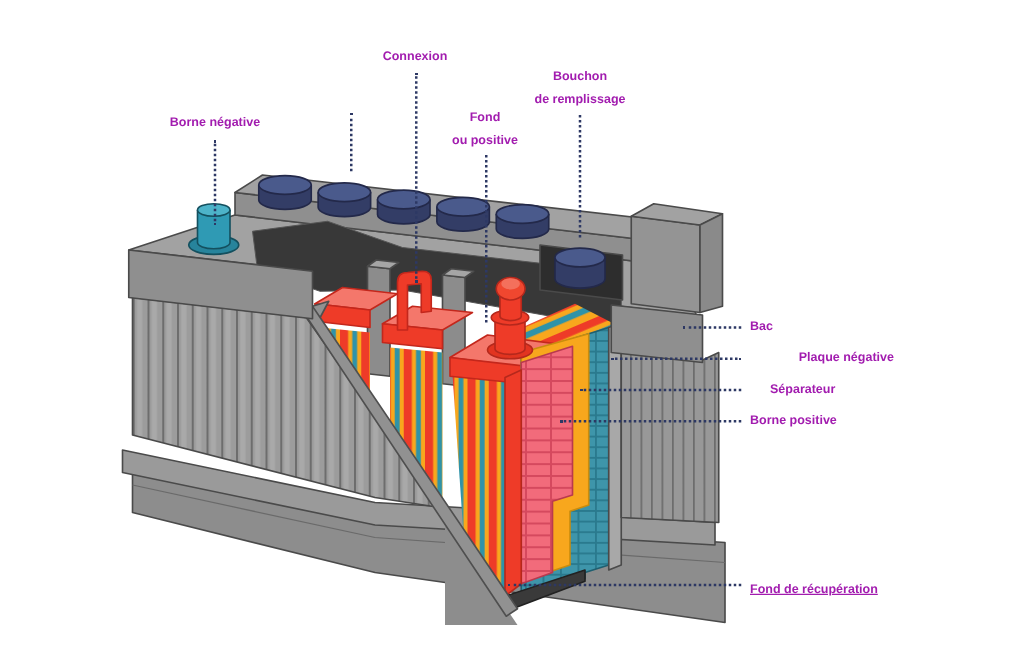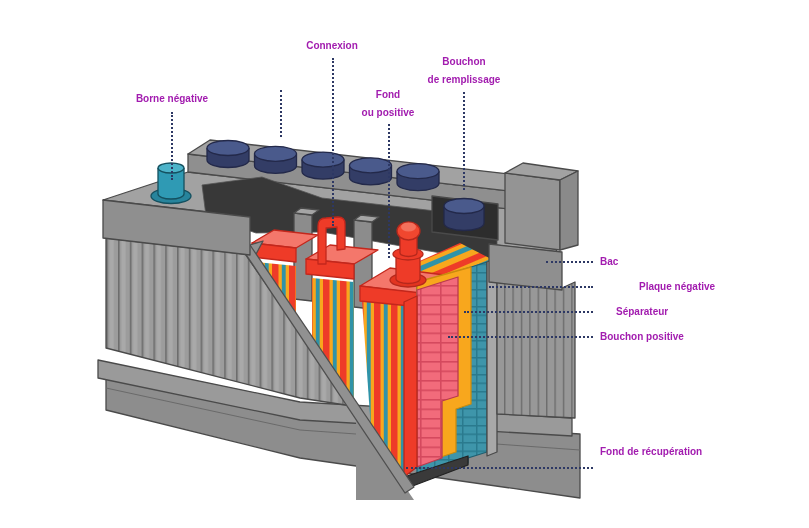--- a/index.html
+++ b/index.html
@@ -195,21 +195,21 @@
 
   <div class="lbl" style="left:600px;top:253px;">Bac</div>
   <div class="leader-h" style="left:546px;top:261px;width:47px;"></div>
 
   <div class="lbl" style="left:600px;top:278px;margin-left:39px;">Plaque négative</div>
   <div class="leader-h" style="left:489px;top:286px;width:104px;"></div>
 
   <div class="lbl" style="left:616px;top:303px;">Séparateur</div>
   <div class="leader-h" style="left:464px;top:311px;width:129px;"></div>
 
-  <div class="lbl" style="left:600px;top:328px;">Bouchon positive</div>
+  <div class="lbl" style="left:600px;top:328px;">Borne positive</div>
   <div class="leader-h" style="left:448px;top:336px;width:145px;"></div>
 
-  <div class="lbl" style="left:600px;top:443px;">
+  <div class="lbl" style="left:600px;top:463px;text-decoration:underline;">
     <span>Fond de récupération</span><br>
   </div>
   <div class="leader-h" style="left:406px;top:467px;width:187px;"></div>
 
 </div>
 
 </body></html>

